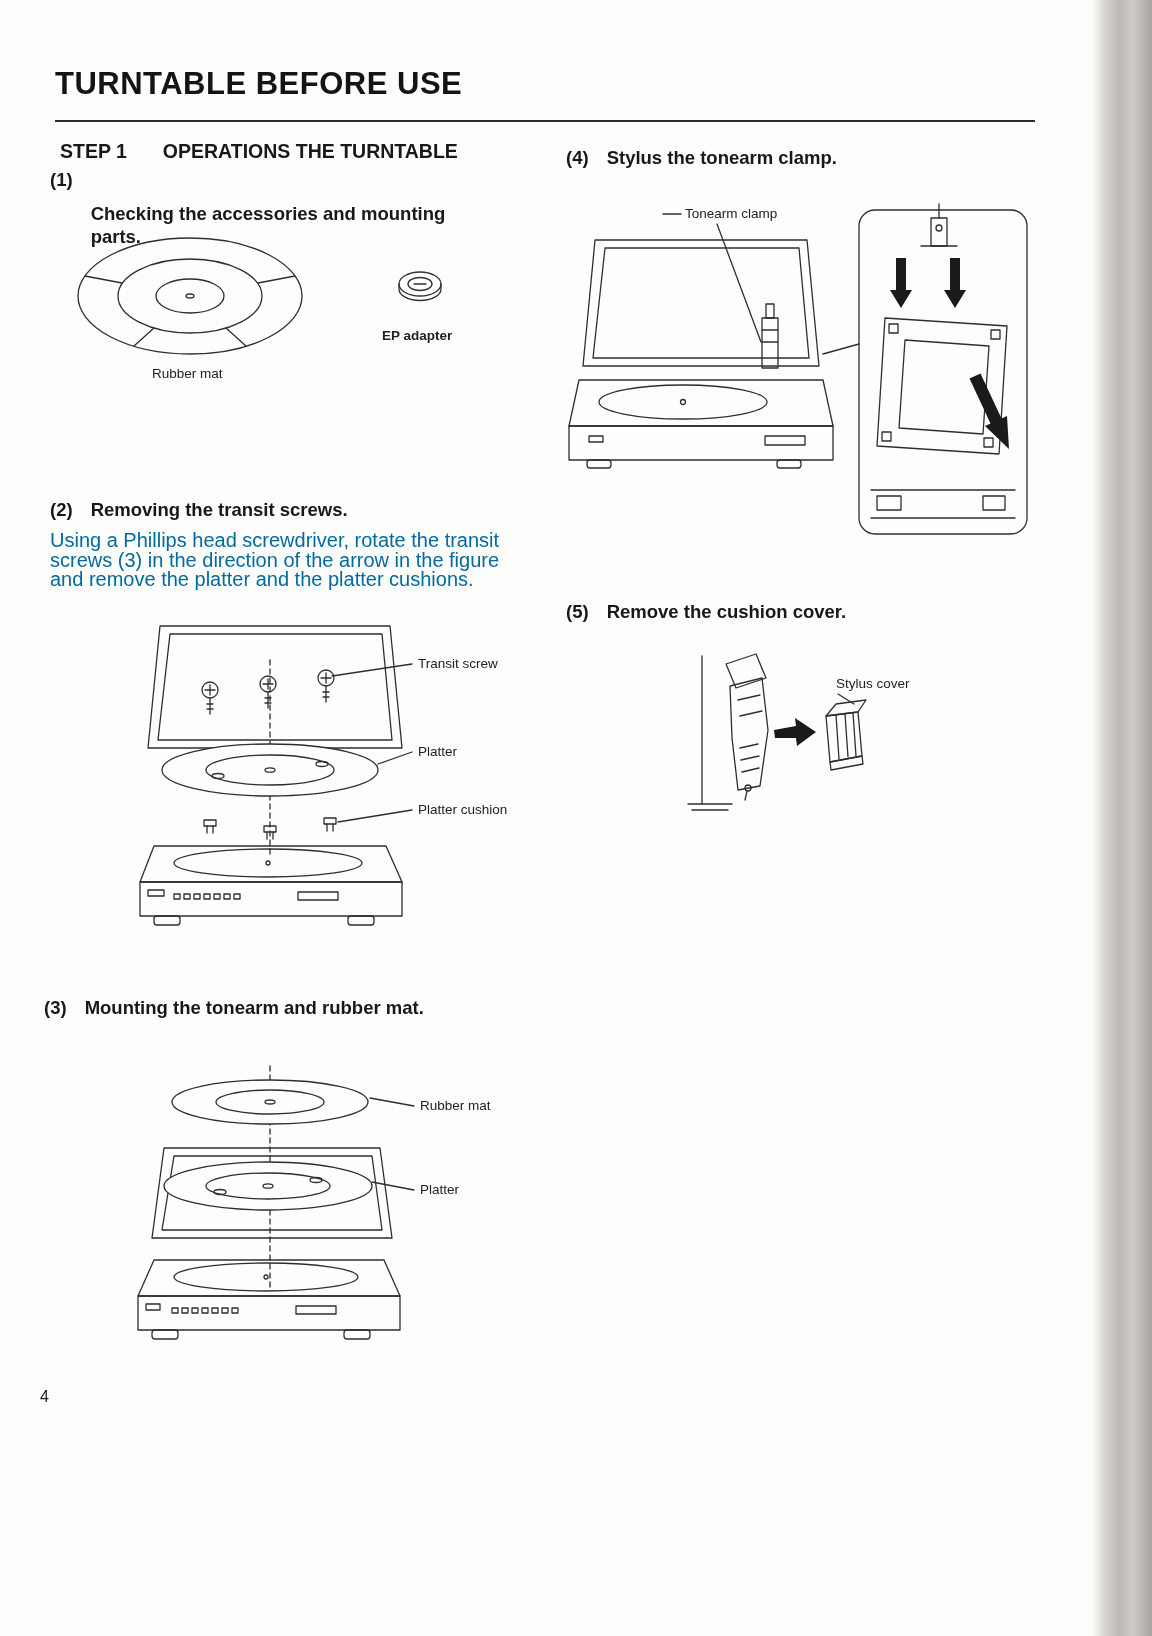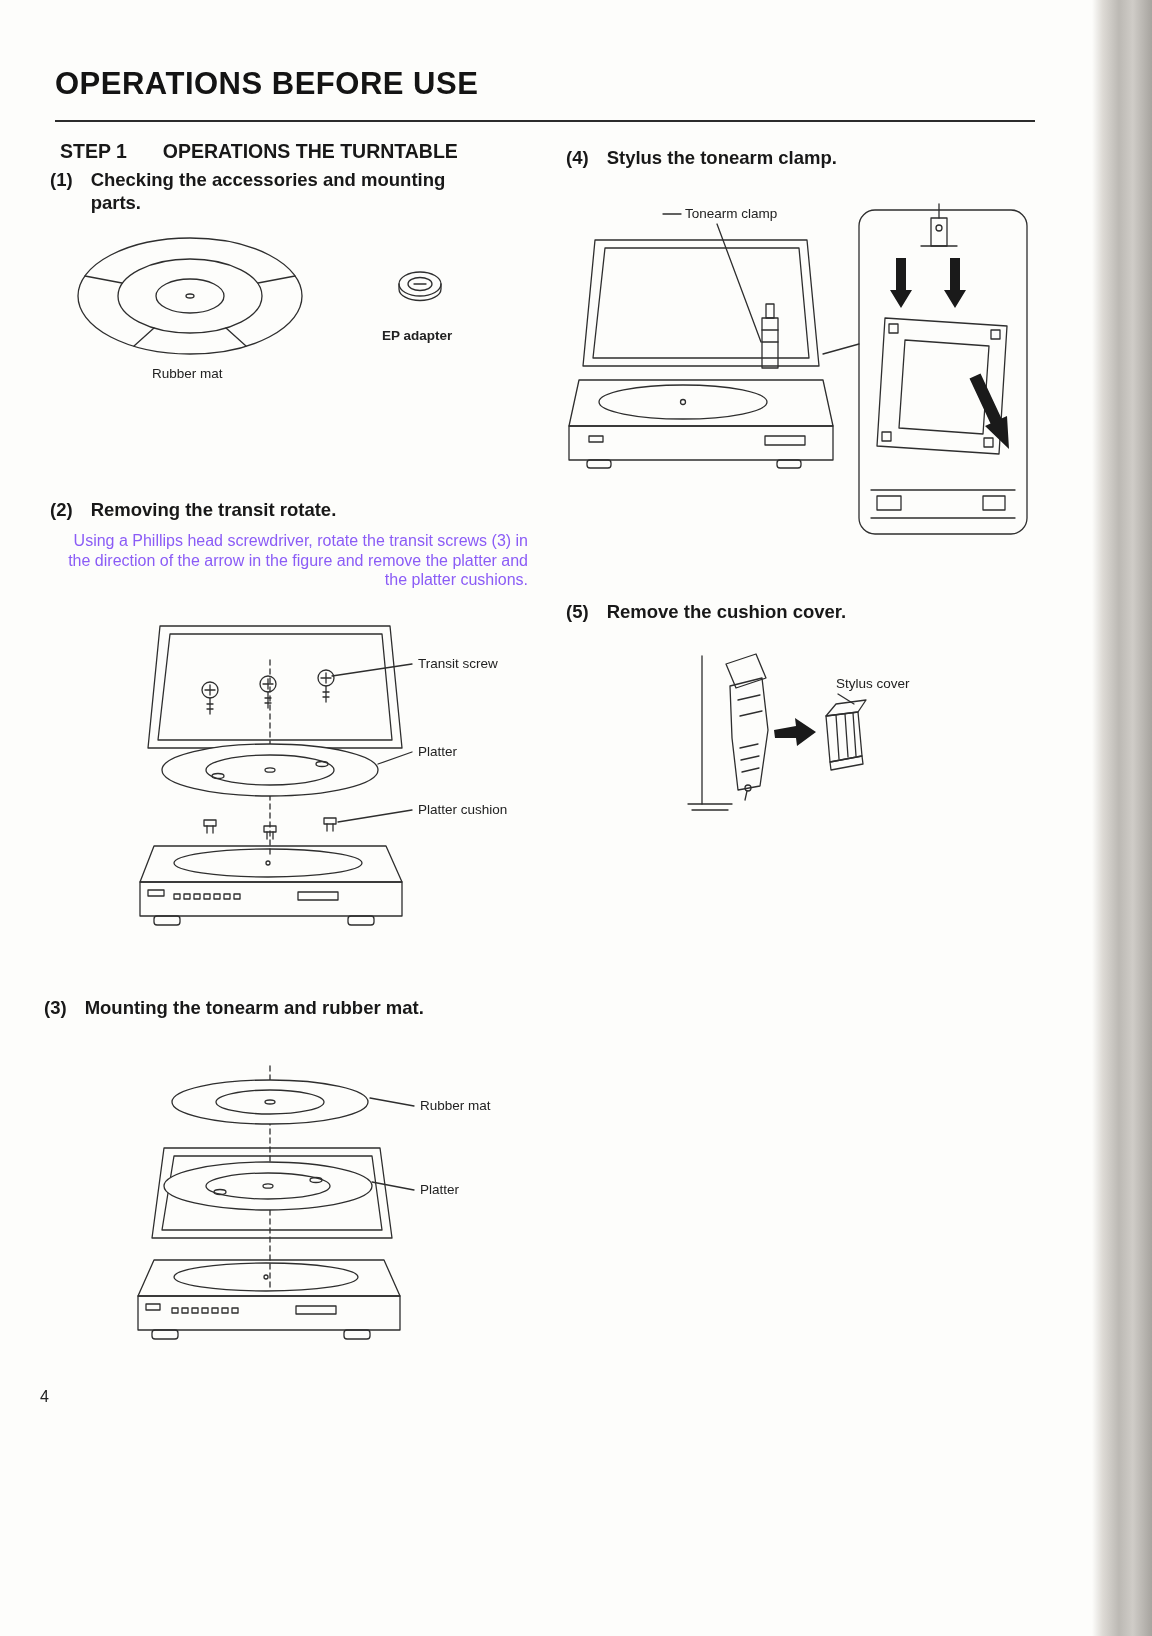--- a/index.html
+++ b/index.html
@@ -25,49 +25,49 @@
   }
   .sec-head {
     position:absolute; display:flex; gap:18px;
     font-weight:bold; font-size:18.5px; line-height:23px; color:#181818;
   }
   .step-head {
     position:absolute; display:flex; gap:36px;
     font-weight:bold; font-size:19.5px; color:#181818;
   }
   .body-text {
-    position:absolute; font-size:16px; line-height:19.5px; color:#8b5cf6;text-align:right;
+    position:absolute; font-size:20px; line-height:19.5px; color:#0369a1;
   }
   .page-num {
     position:absolute; left:40px; top:1388px; font-size:16px; color:#222;
   }
   svg { position:absolute; overflow:visible; }
   .ink { stroke:#2e2e2e; fill:none; stroke-width:1.3; stroke-linecap:round; stroke-linejoin:round; }
   .fig-label {
     font-family:"Liberation Sans", sans-serif;
     font-size:13.5px; fill:#222; stroke:none;
   }
   .fig-label-bold { font-weight:bold; }
 </style>
 </head>
 <body>
 
 <div class="page">
 
-  <div class="doc-title">OPERATIONS BEFORE USE</div>
+  <div class="doc-title">TURNTABLE BEFORE USE</div>
   <div class="title-rule"></div>
 
   <div class="step-head" style="left:60px; top:140px;">
     <span>STEP 1</span>
     <span>OPERATIONS THE TURNTABLE</span>
   </div>
 
   <div class="sec-head" style="left:50px; top:168px;">
     <span>(1)</span>
-    <span style="width:392px;">Checking the accessories and mounting parts.</span>
+    <span style="width:392px;margin-top:34px;">Checking the accessories and mounting parts.</span>
   </div>
 
   <svg width="250" height="162" style="left:70px; top:226px;">
     <g class="ink">
       <ellipse cx="120" cy="70" rx="112" ry="58"></ellipse>
       <ellipse cx="120" cy="70" rx="72" ry="37"></ellipse>
       <ellipse cx="120" cy="70" rx="34" ry="17"></ellipse>
       <ellipse cx="120" cy="70" rx="4" ry="2"></ellipse>
       <line x1="64" y1="120" x2="84" y2="102"></line>
       <line x1="176" y1="120" x2="156" y2="102"></line>
@@ -82,21 +82,21 @@
       <ellipse cx="52" cy="20" rx="21" ry="12"></ellipse>
       <path d="M31,20 v5 c0,6.5 9.4,11.5 21,11.5 c11.6,0 21,-5 21,-11.5 v-5"></path>
       <ellipse cx="52" cy="20" rx="12" ry="6.5"></ellipse>
       <line x1="46" y1="20" x2="58" y2="20"></line>
     </g>
     <text class="fig-label fig-label-bold" x="14" y="76">EP adapter</text>
   </svg>
 
   <div class="sec-head" style="left:50px; top:498px;">
     <span>(2)</span>
-    <span>Removing the transit rotate.</span>
+    <span>Removing the transit screws.</span>
   </div>
   <div class="body-text" style="left:50px; top:531px; width:478px;">Using a Phillips head screwdriver, rotate the transit screws (3) in the direction of the arrow in the figure and remove the platter and the platter cushions.</div>
 
   <svg width="392" height="318" style="left:118px; top:620px;">
     <g class="ink">
       <path d="M42,6 L272,6 L284,128 L30,128 Z"></path>
       <path d="M52,14 L264,14 L274,120 L40,120 Z"></path>
       <line x1="152" y1="40" x2="152" y2="238" stroke-dasharray="5,4"></line>
       <g>
         <circle cx="92" cy="70" r="8"></circle>

